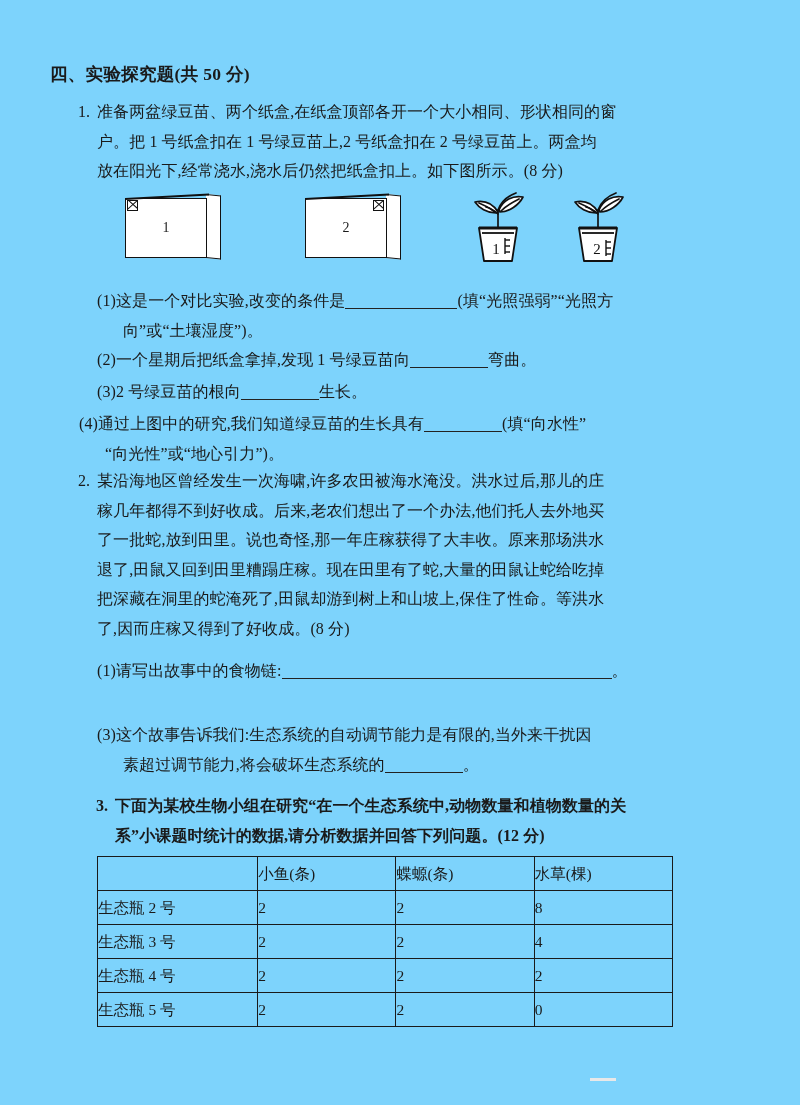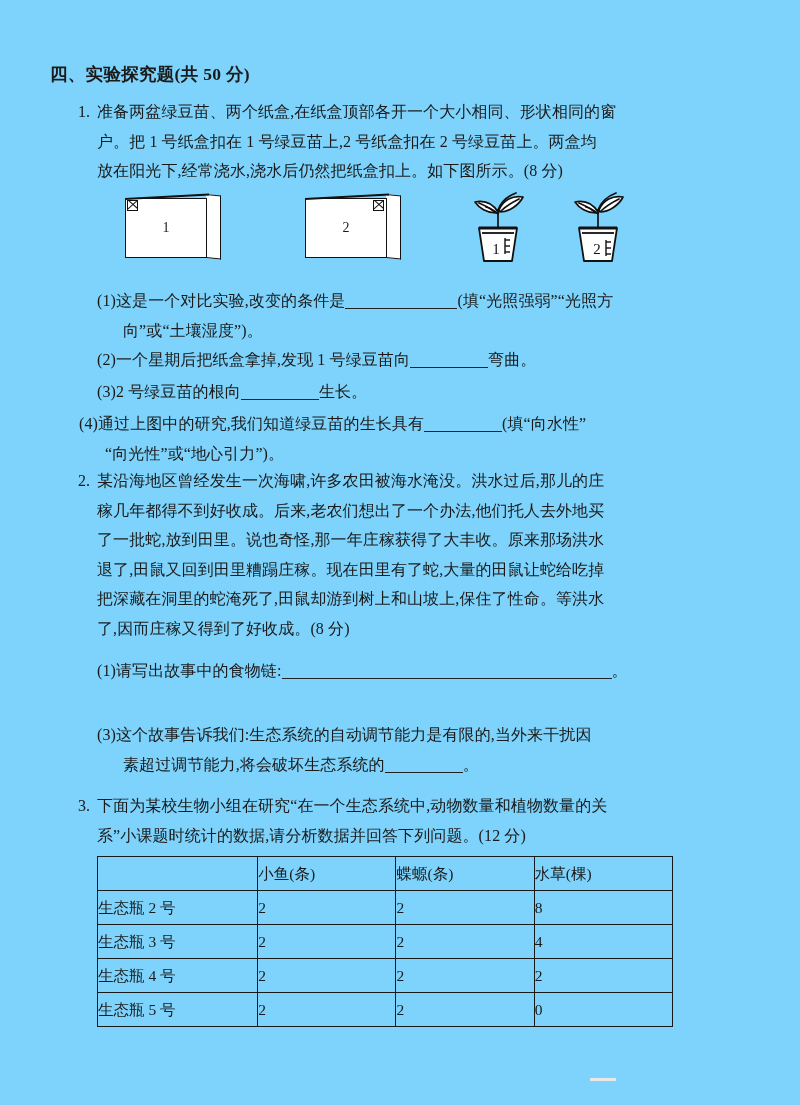--- a/index.html
+++ b/index.html
@@ -308,21 +308,21 @@
 
   <div class="q-block" style="left:97px; top:720px;">
     <div class="q-line">
       <span>(3)</span><span>这个故事告诉我们:生态系统的自动调节能力是有限的,当外来干扰因</span>
     </div>
     <div class="q-line" style="margin-left:26px;">
       <span>素超过调节能力,将会破坏生态系统的</span><span class="blank b-md"></span><span>。</span>
     </div>
   </div>
 
-  <div class="q-block" style="left:78px; top:791px;">
+  <div class="q-block" style="left:96px; top:791px;font-weight:bold;">
     <div class="q-line">
       <span class="indent-num">3.</span><span>下面为某校生物小组在研究“在一个生态系统中,动物数量和植物数量的关</span>
     </div>
     <div class="q-line" style="margin-left:19px;">系”小课题时统计的数据,请分析数据并回答下列问题。(12 分)</div>
   </div>
 
   <table class="data-table">
     <thead>
       <tr>
         <th class="col-label"></th>

